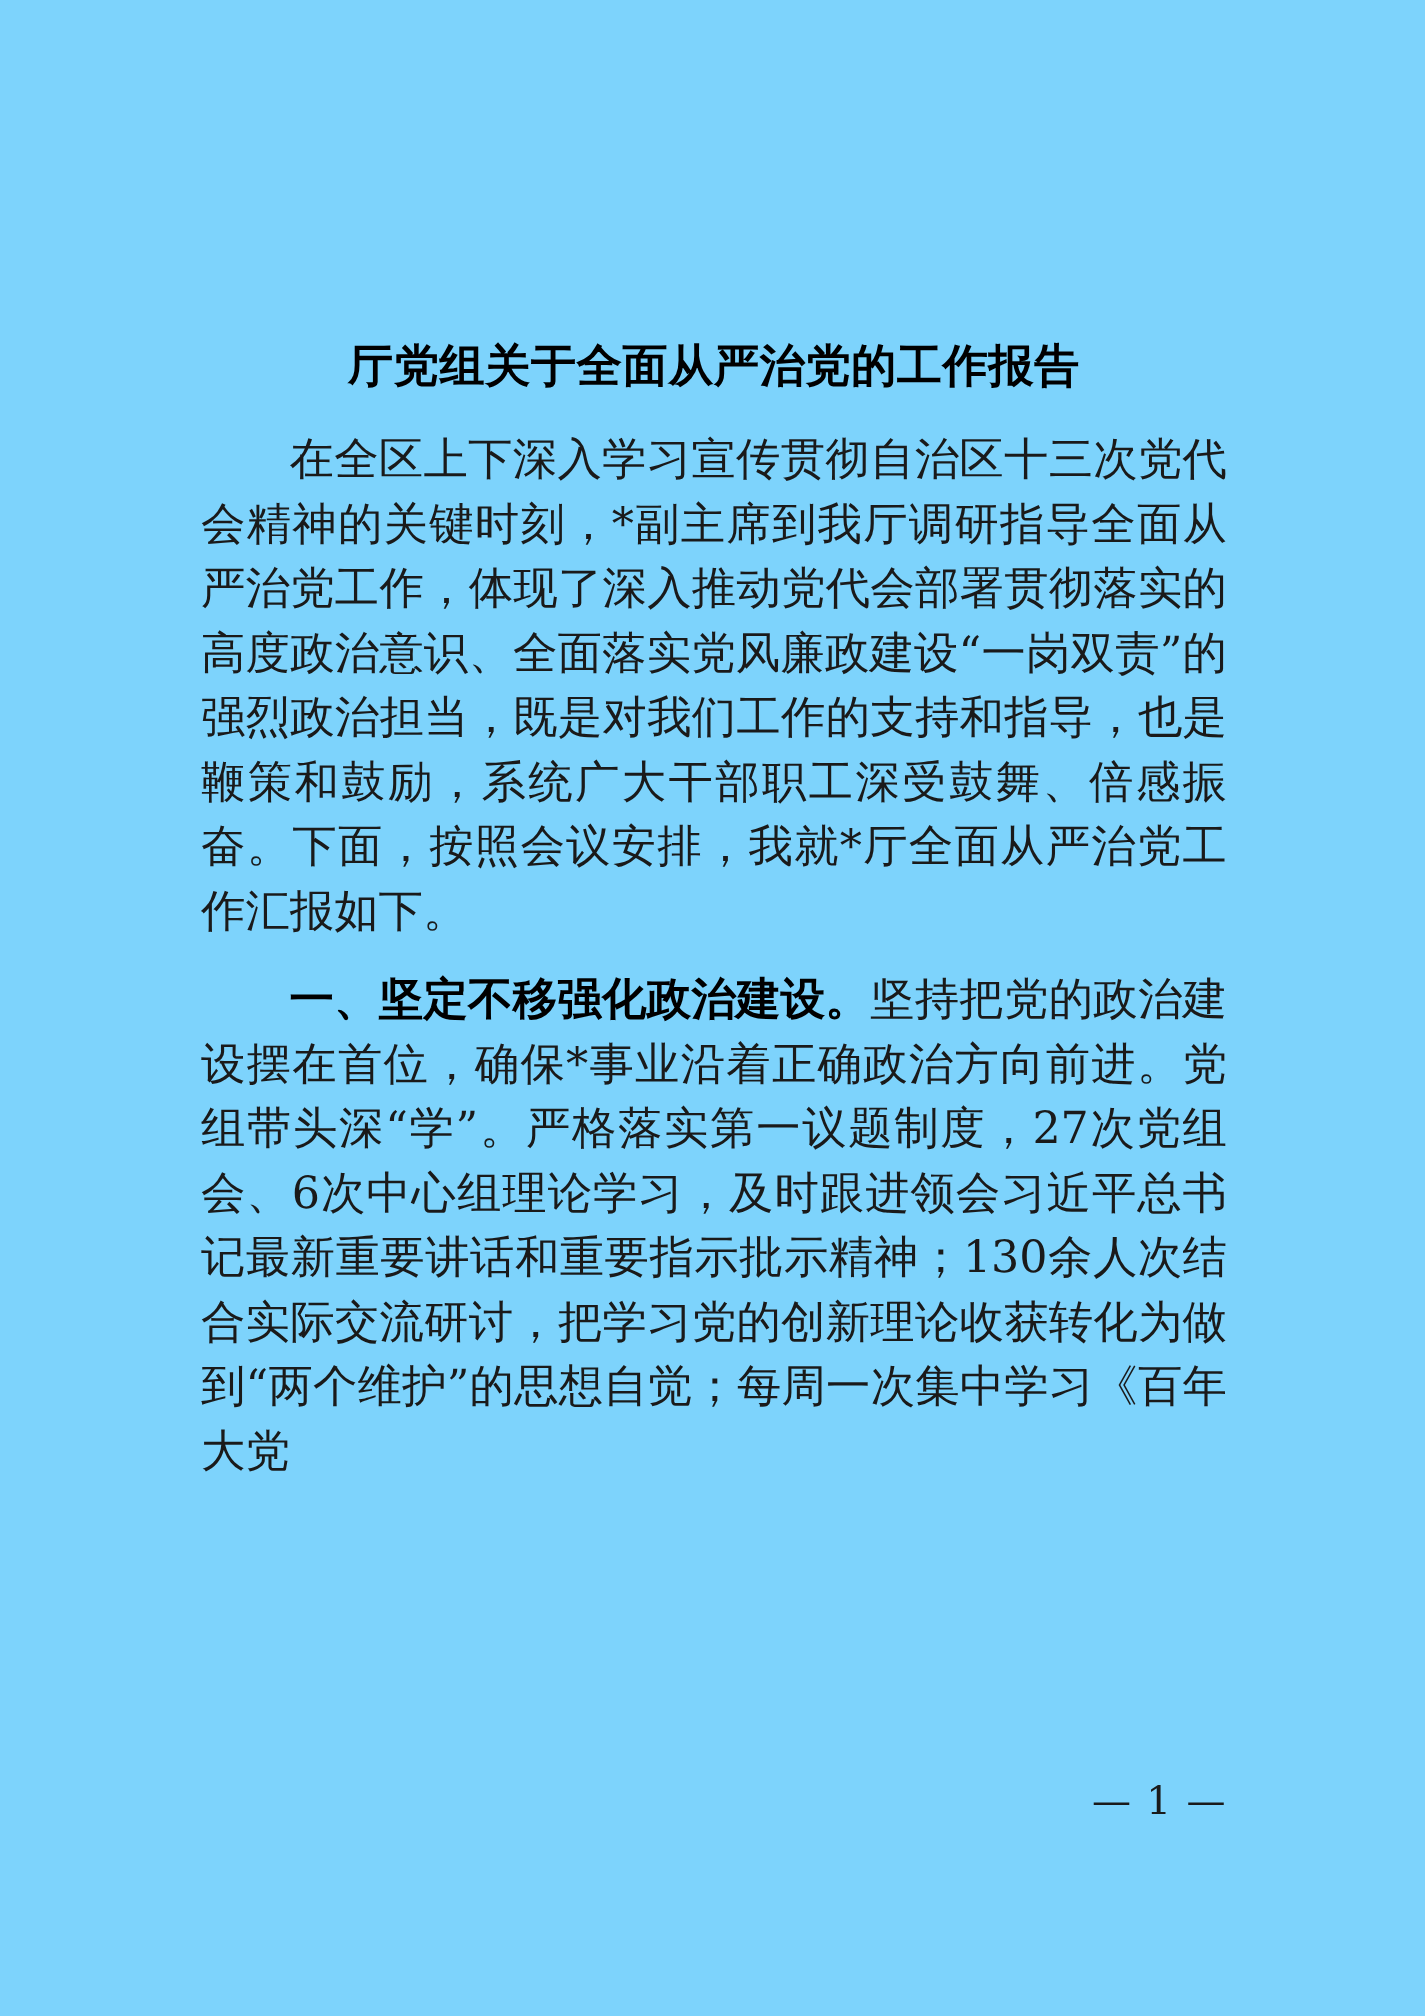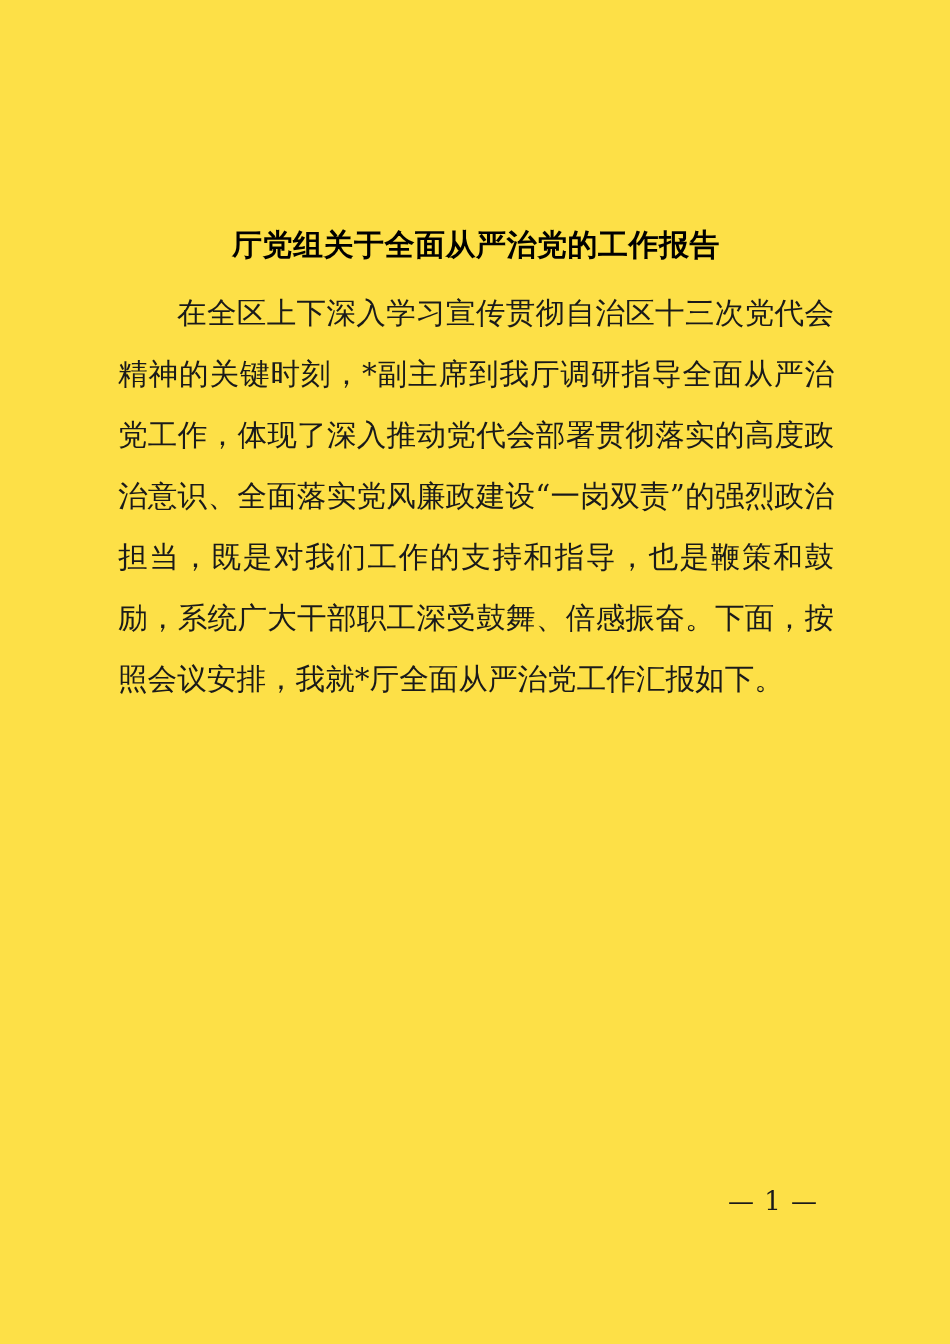--- a/index.html
+++ b/index.html
@@ -5,21 +5,21 @@
   html, body {
     margin: 0;
     padding: 0;
     background: #ffffff;
   }
 
   .page {
     position: relative;
     width: 950px;
     height: 1344px;
-    background: #fde047;
+    background: #7dd3fc;
     overflow: hidden;
     box-sizing: border-box;
   }
 
   .doc-body {
     position: absolute;
     left: 118px;
     top: 222px;
     width: 716px;
   }
@@ -32,26 +32,26 @@
     color: #000000;
     text-align: center;
     letter-spacing: 0.5px;
     margin: 0 0 14px 0;
     white-space: nowrap;
   }
 
   .doc-para {
     font-family: "DejaVu Serif", "Liberation Serif", serif;
     font-size: 29.6px;
-    line-height: 61px;
+    line-height: 43px;
     color: #1a1a1a;
     text-align: justify;
     text-justify: inter-character;
     text-align-last: left;
-    margin: 0;
+    margin: 16px;
     letter-spacing: 0px;
     word-break: break-all;
     text-indent: 59px;
   }
 
   .doc-para .lead-heading {
     font-family: "DejaVu Sans", "Liberation Sans", sans-serif;
     font-weight: bold;
     font-size: 29.6px;
     color: #000000;
@@ -81,20 +81,21 @@
 
 <div class="page">
 
   <div class="doc-body">
 
     <h1 class="doc-title">厅党组关于全面从严治党的工作报告</h1>
 
     <p class="doc-para">在全区上下深入学习宣传贯彻自治区十三次党代会精神的关键时刻，*副主席到我厅调研指导全面从严治党工作，体现了深入推动党代会部署贯彻落实的高度政治意识、全面落实党风廉政建设“一岗双责”的强烈政治担当，既是对我们工作的支持和指导，也是鞭策和鼓励，系统广大干部职工深受鼓舞、倍感振奋。下面，按照会议安排，我就*厅全面从严治党工作汇报如下。</p>
 
 
+    <p class="doc-para"><span class="lead-heading">一、坚定不移强化政治建设。</span><span>坚持把党的政治建设摆在首位，确保*事业沿着正确政治方向前进。党组带头深“学”。严格落实第一议题制度，27次党组会、6次中心组理论学习，及时跟进领会习近平总书记最新重要讲话和重要指示批示精神；130余人次结合实际交流研讨，把学习党的创新理论收获转化为做到“两个维护”的思想自觉；每周一次集中学习《百年大党</span></p>
 
   </div>
 
   <div class="page-number">
     <span class="pn-inner">— 1 —</span>
   </div>
 
 </div>
 
 </body></html>

